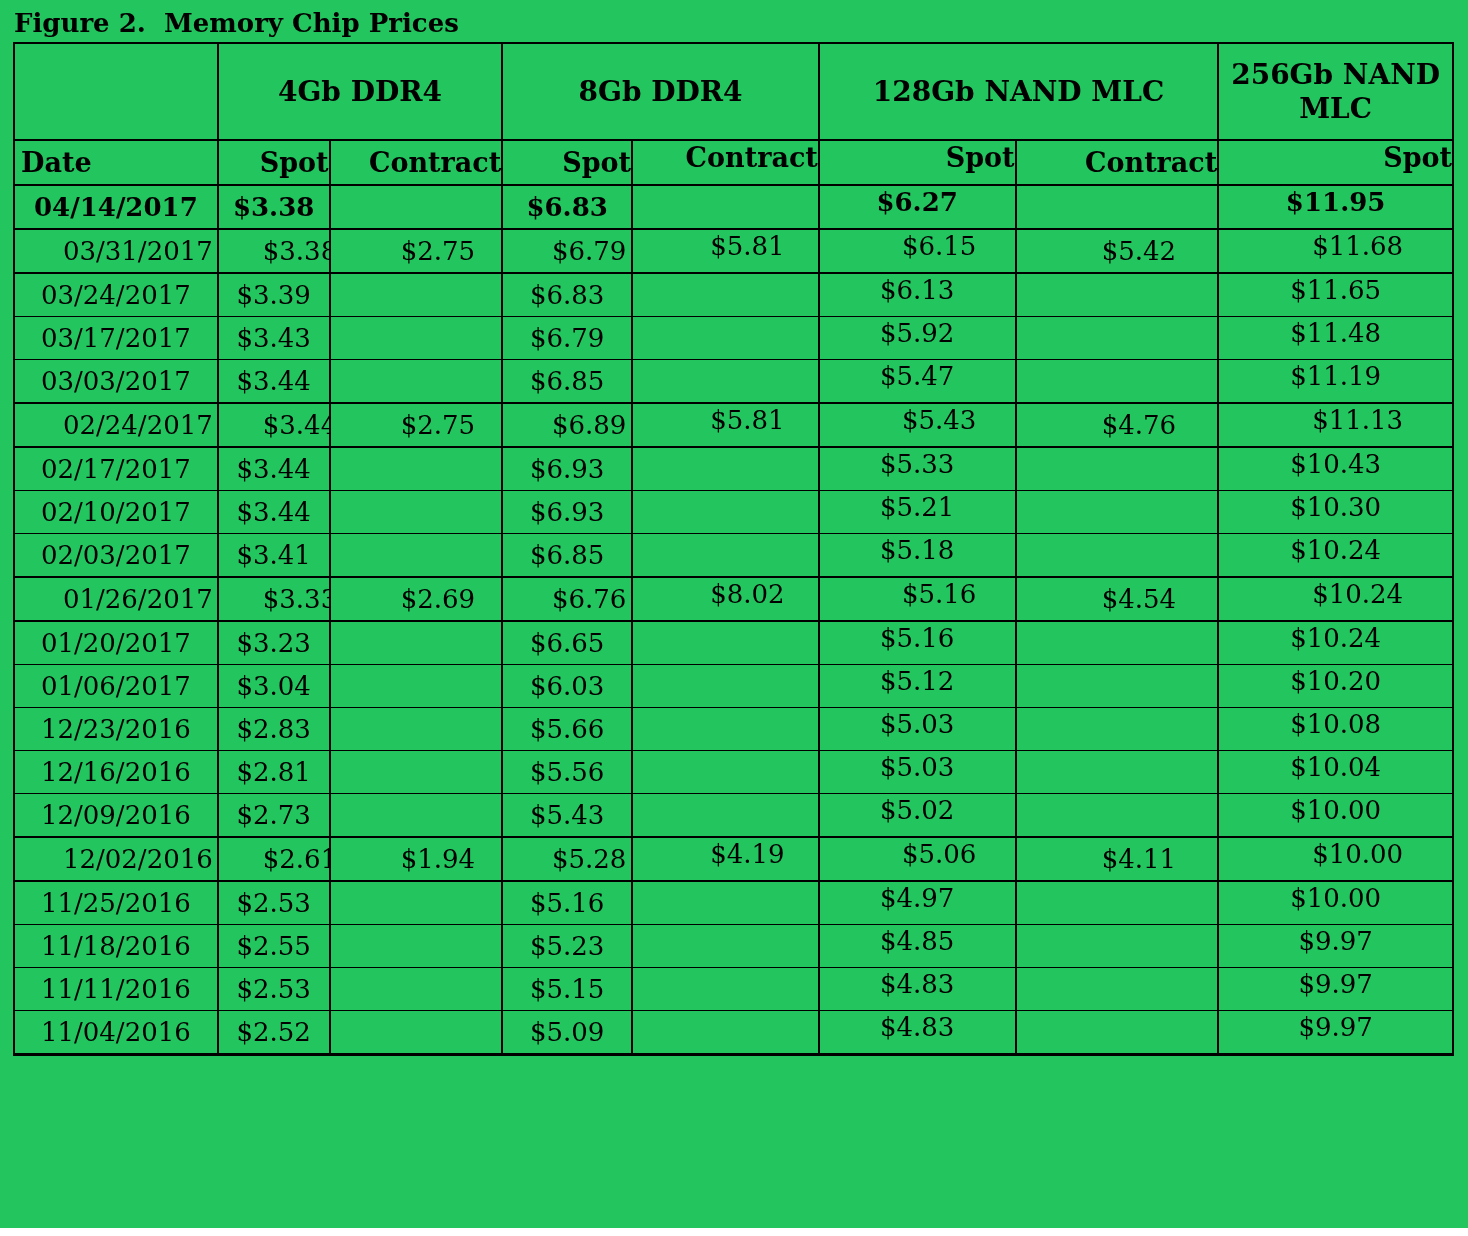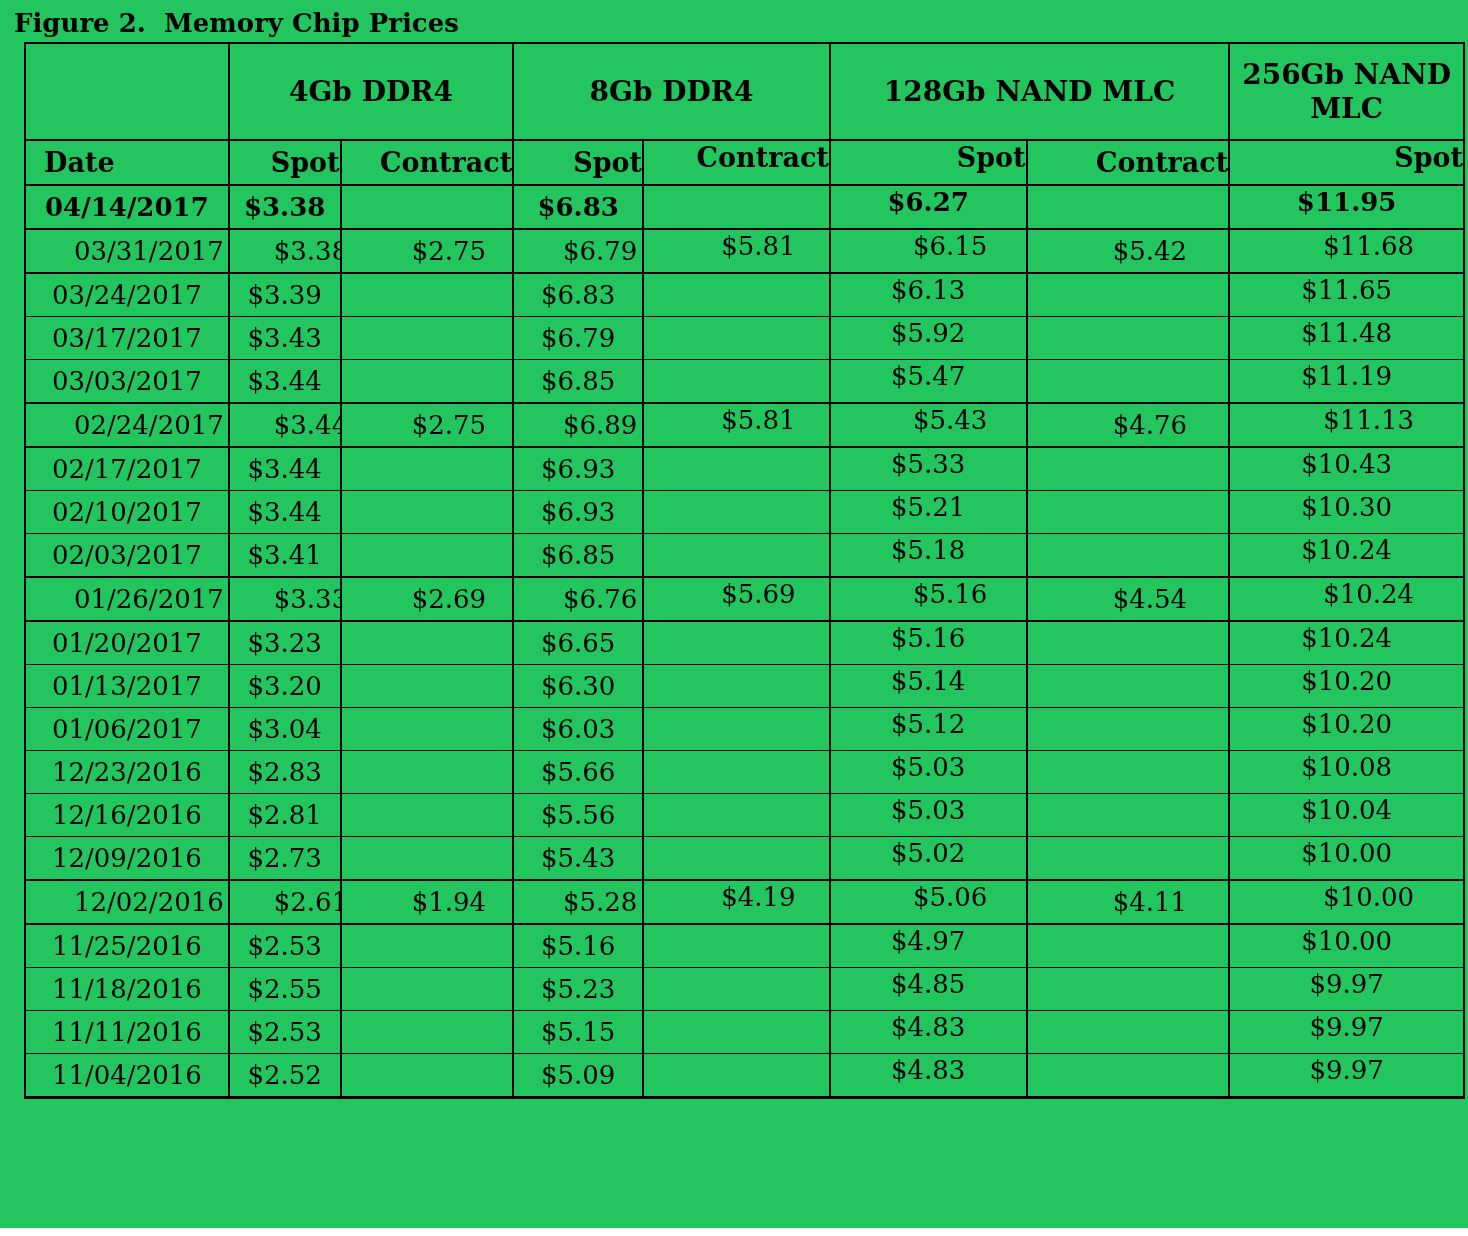--- a/index.html
+++ b/index.html
@@ -17,21 +17,21 @@
     font-size: 26px;
     line-height: 34px;
     margin: 6px 0 2px 14px;
     white-space: pre;
     letter-spacing: 0px;
   }
   table.price-table {
     border-collapse: collapse;
     table-layout: fixed;
     width: 1441px;
-    margin-left: 24px;
+    margin-left: 13px;
     border: 2px solid #000000;
     border-bottom-width: 3px;
   }
   th, td {
     border: 1px solid #000000;
     border-left-width: 2px;
     border-right-width: 2px;
     padding: 0;
     text-align: center;
     overflow: hidden;
@@ -49,21 +49,21 @@
   tr.group-row th .group-label { display: inline-block; max-width: 95%; }
   
   tr.colhead-row th {
     height: 43px;
     font-size: 27px;
     font-weight: bold;
     line-height: 43px;
     border-bottom-width: 2px;
     text-align: right;
   }
-  tr.colhead-row th.c0 { text-align: left; padding-left: 18px; }
+  tr.colhead-row th.c0 { text-align: left; padding-left: 6px; }
   
   tbody td {
     height: 42px;
     font-size: 26px;
     line-height: 42px;
     white-space: nowrap;
   }
   tbody tr.mend td {
     border-top-width: 2px;
     border-bottom-width: 2px;
@@ -200,44 +200,34 @@
           <td class="c4"><span class="raised"></span></td>
           <td class="c5"><span class="raised">$5.18</span></td>
           <td class="c6"><span></span></td>
           <td class="c7"><span class="raised">$10.24</span></td>
         </tr>
         <tr class="mend">
           <td class="c0"><span>01/26/2017</span></td>
           <td class="c1"><span>$3.33</span></td>
           <td class="c2"><span>$2.69</span></td>
           <td class="c3"><span>$6.76</span></td>
-          <td class="c4"><span class="raised">$5.69</span></td>
+          <td class="c4"><span class="raised">$8.02</span></td>
           <td class="c5"><span class="raised">$5.16</span></td>
           <td class="c6"><span>$4.54</span></td>
           <td class="c7"><span class="raised">$10.24</span></td>
         </tr>
         <tr>
           <td class="c0"><span>01/20/2017</span></td>
           <td class="c1"><span>$3.23</span></td>
           <td class="c2"><span></span></td>
           <td class="c3"><span>$6.65</span></td>
           <td class="c4"><span class="raised"></span></td>
           <td class="c5"><span class="raised">$5.16</span></td>
           <td class="c6"><span></span></td>
           <td class="c7"><span class="raised">$10.24</span></td>
-        </tr>
-        <tr>
-          <td class="c0"><span>01/13/2017</span></td>
-          <td class="c1"><span>$3.20</span></td>
-          <td class="c2"><span></span></td>
-          <td class="c3"><span>$6.30</span></td>
-          <td class="c4"><span class="raised"></span></td>
-          <td class="c5"><span class="raised">$5.14</span></td>
-          <td class="c6"><span></span></td>
-          <td class="c7"><span class="raised">$10.20</span></td>
         </tr>
         <tr>
           <td class="c0"><span>01/06/2017</span></td>
           <td class="c1"><span>$3.04</span></td>
           <td class="c2"><span></span></td>
           <td class="c3"><span>$6.03</span></td>
           <td class="c4"><span class="raised"></span></td>
           <td class="c5"><span class="raised">$5.12</span></td>
           <td class="c6"><span></span></td>
           <td class="c7"><span class="raised">$10.20</span></td>

